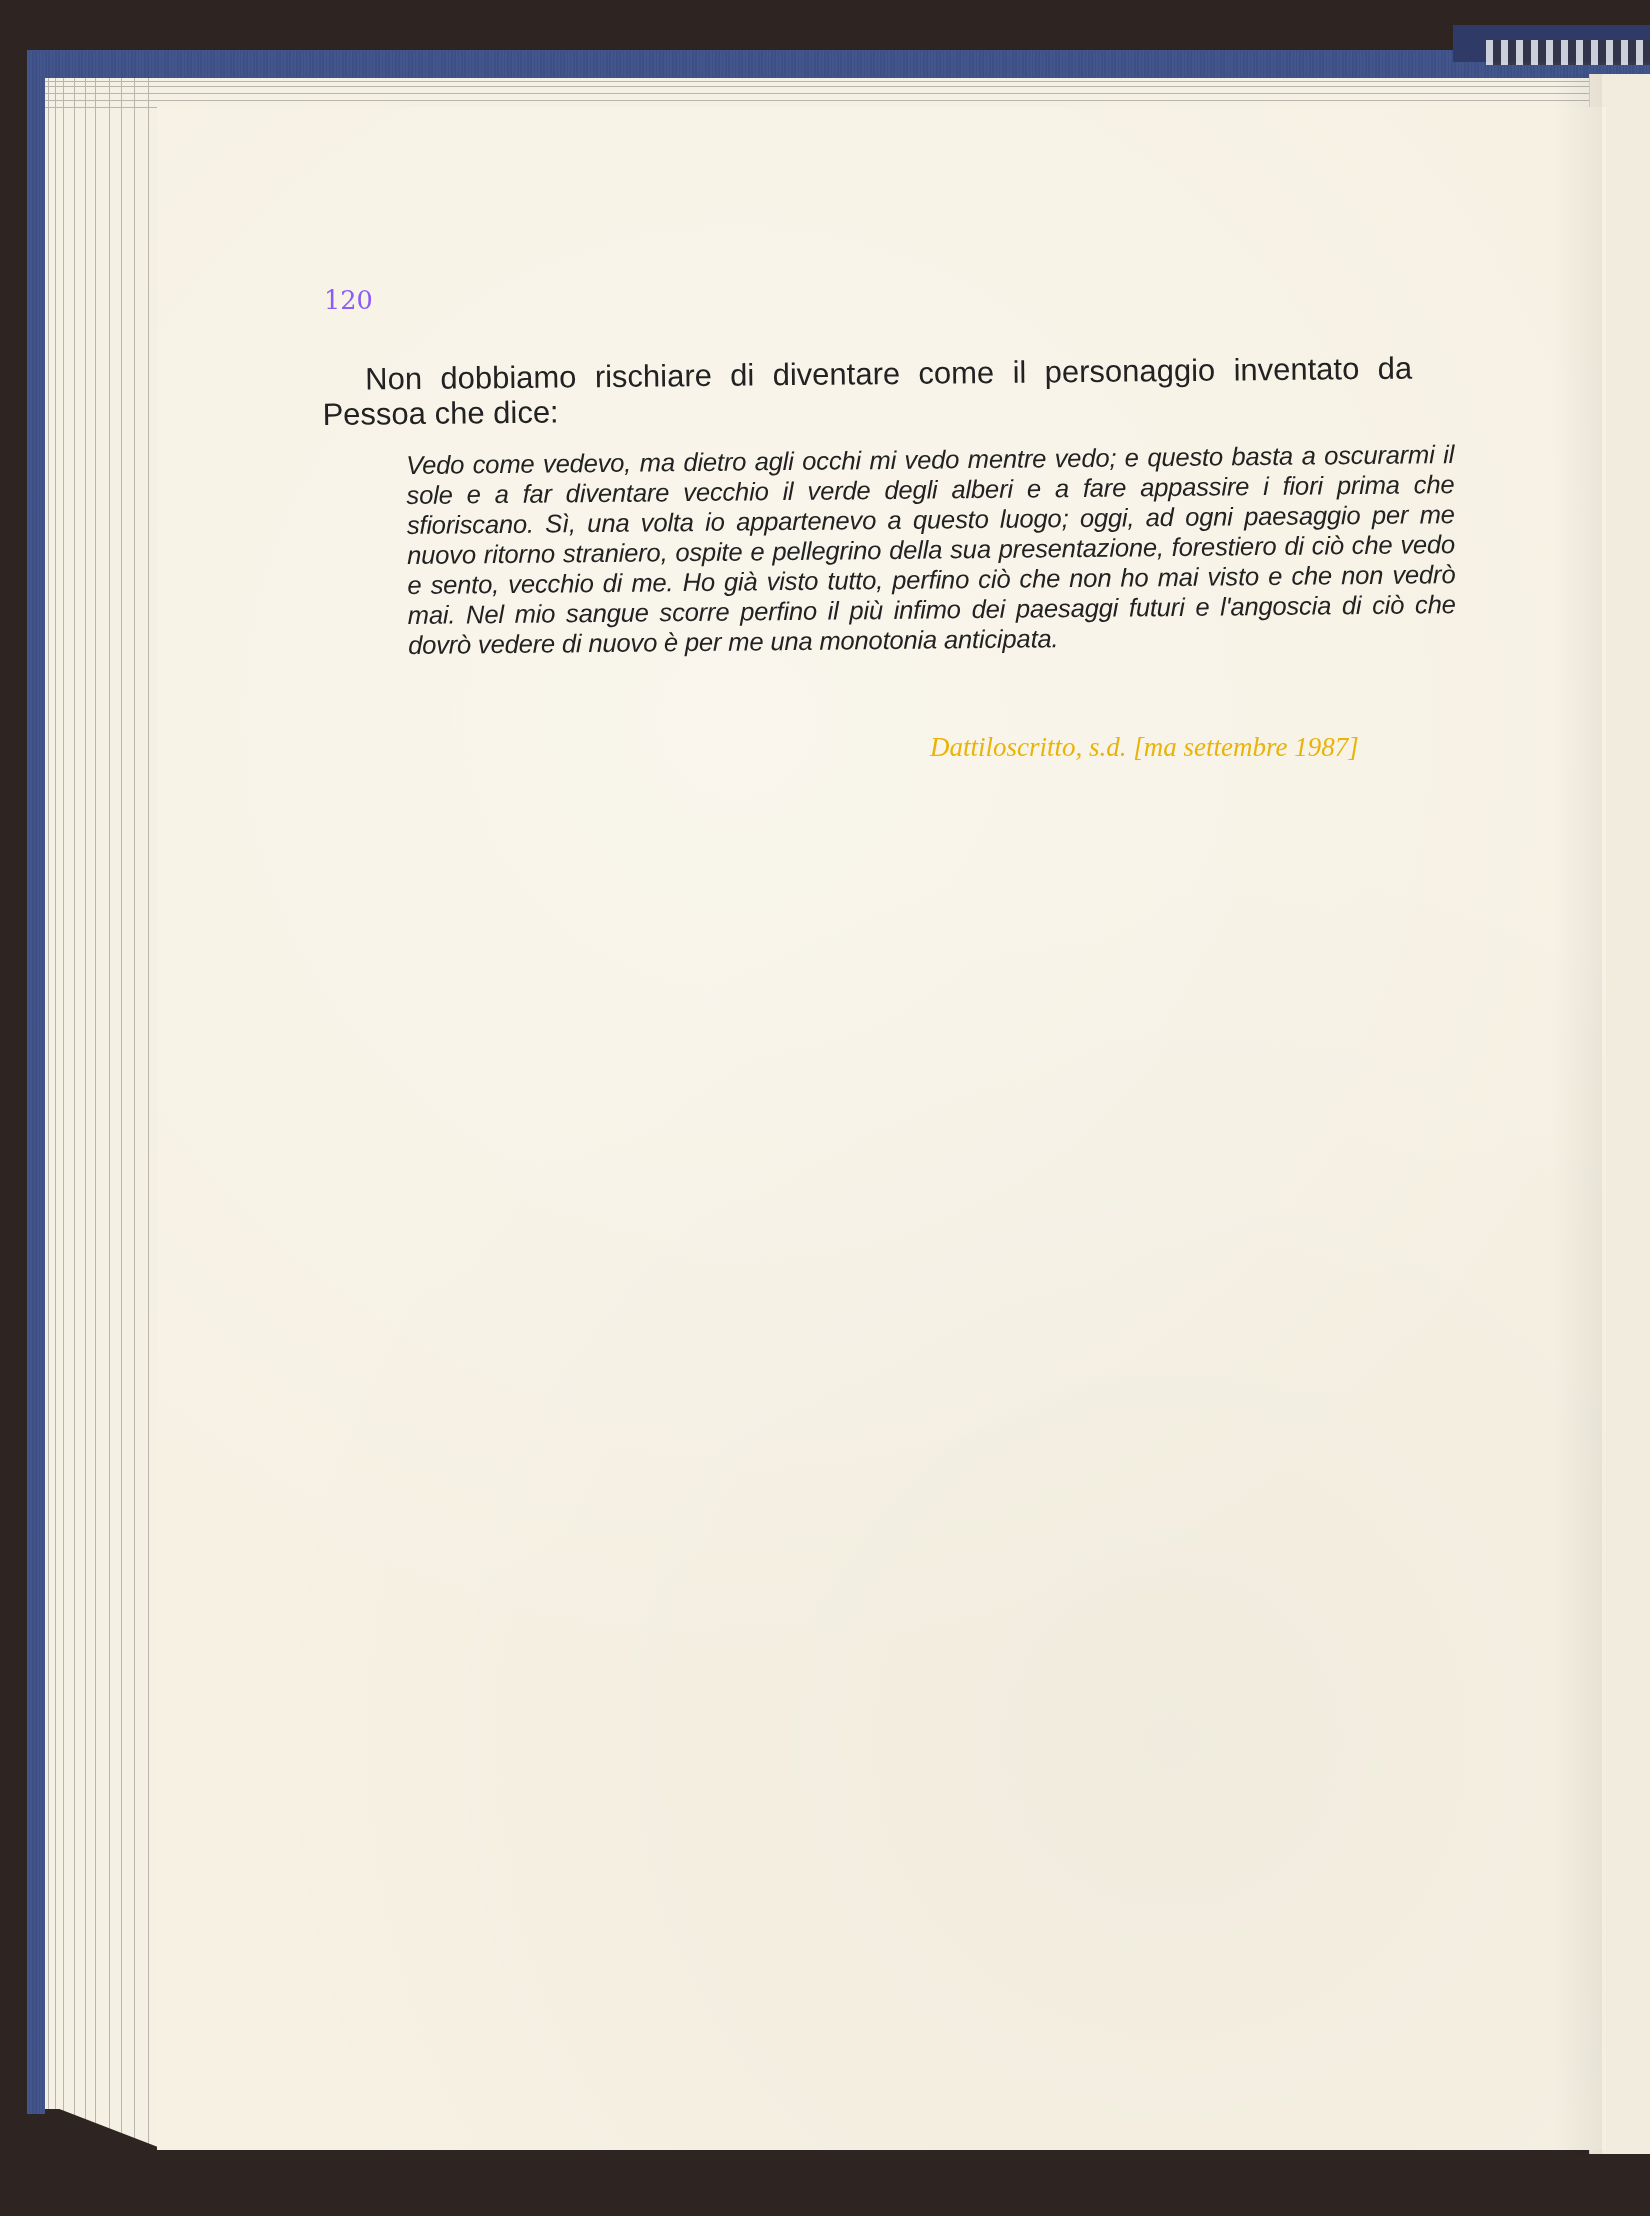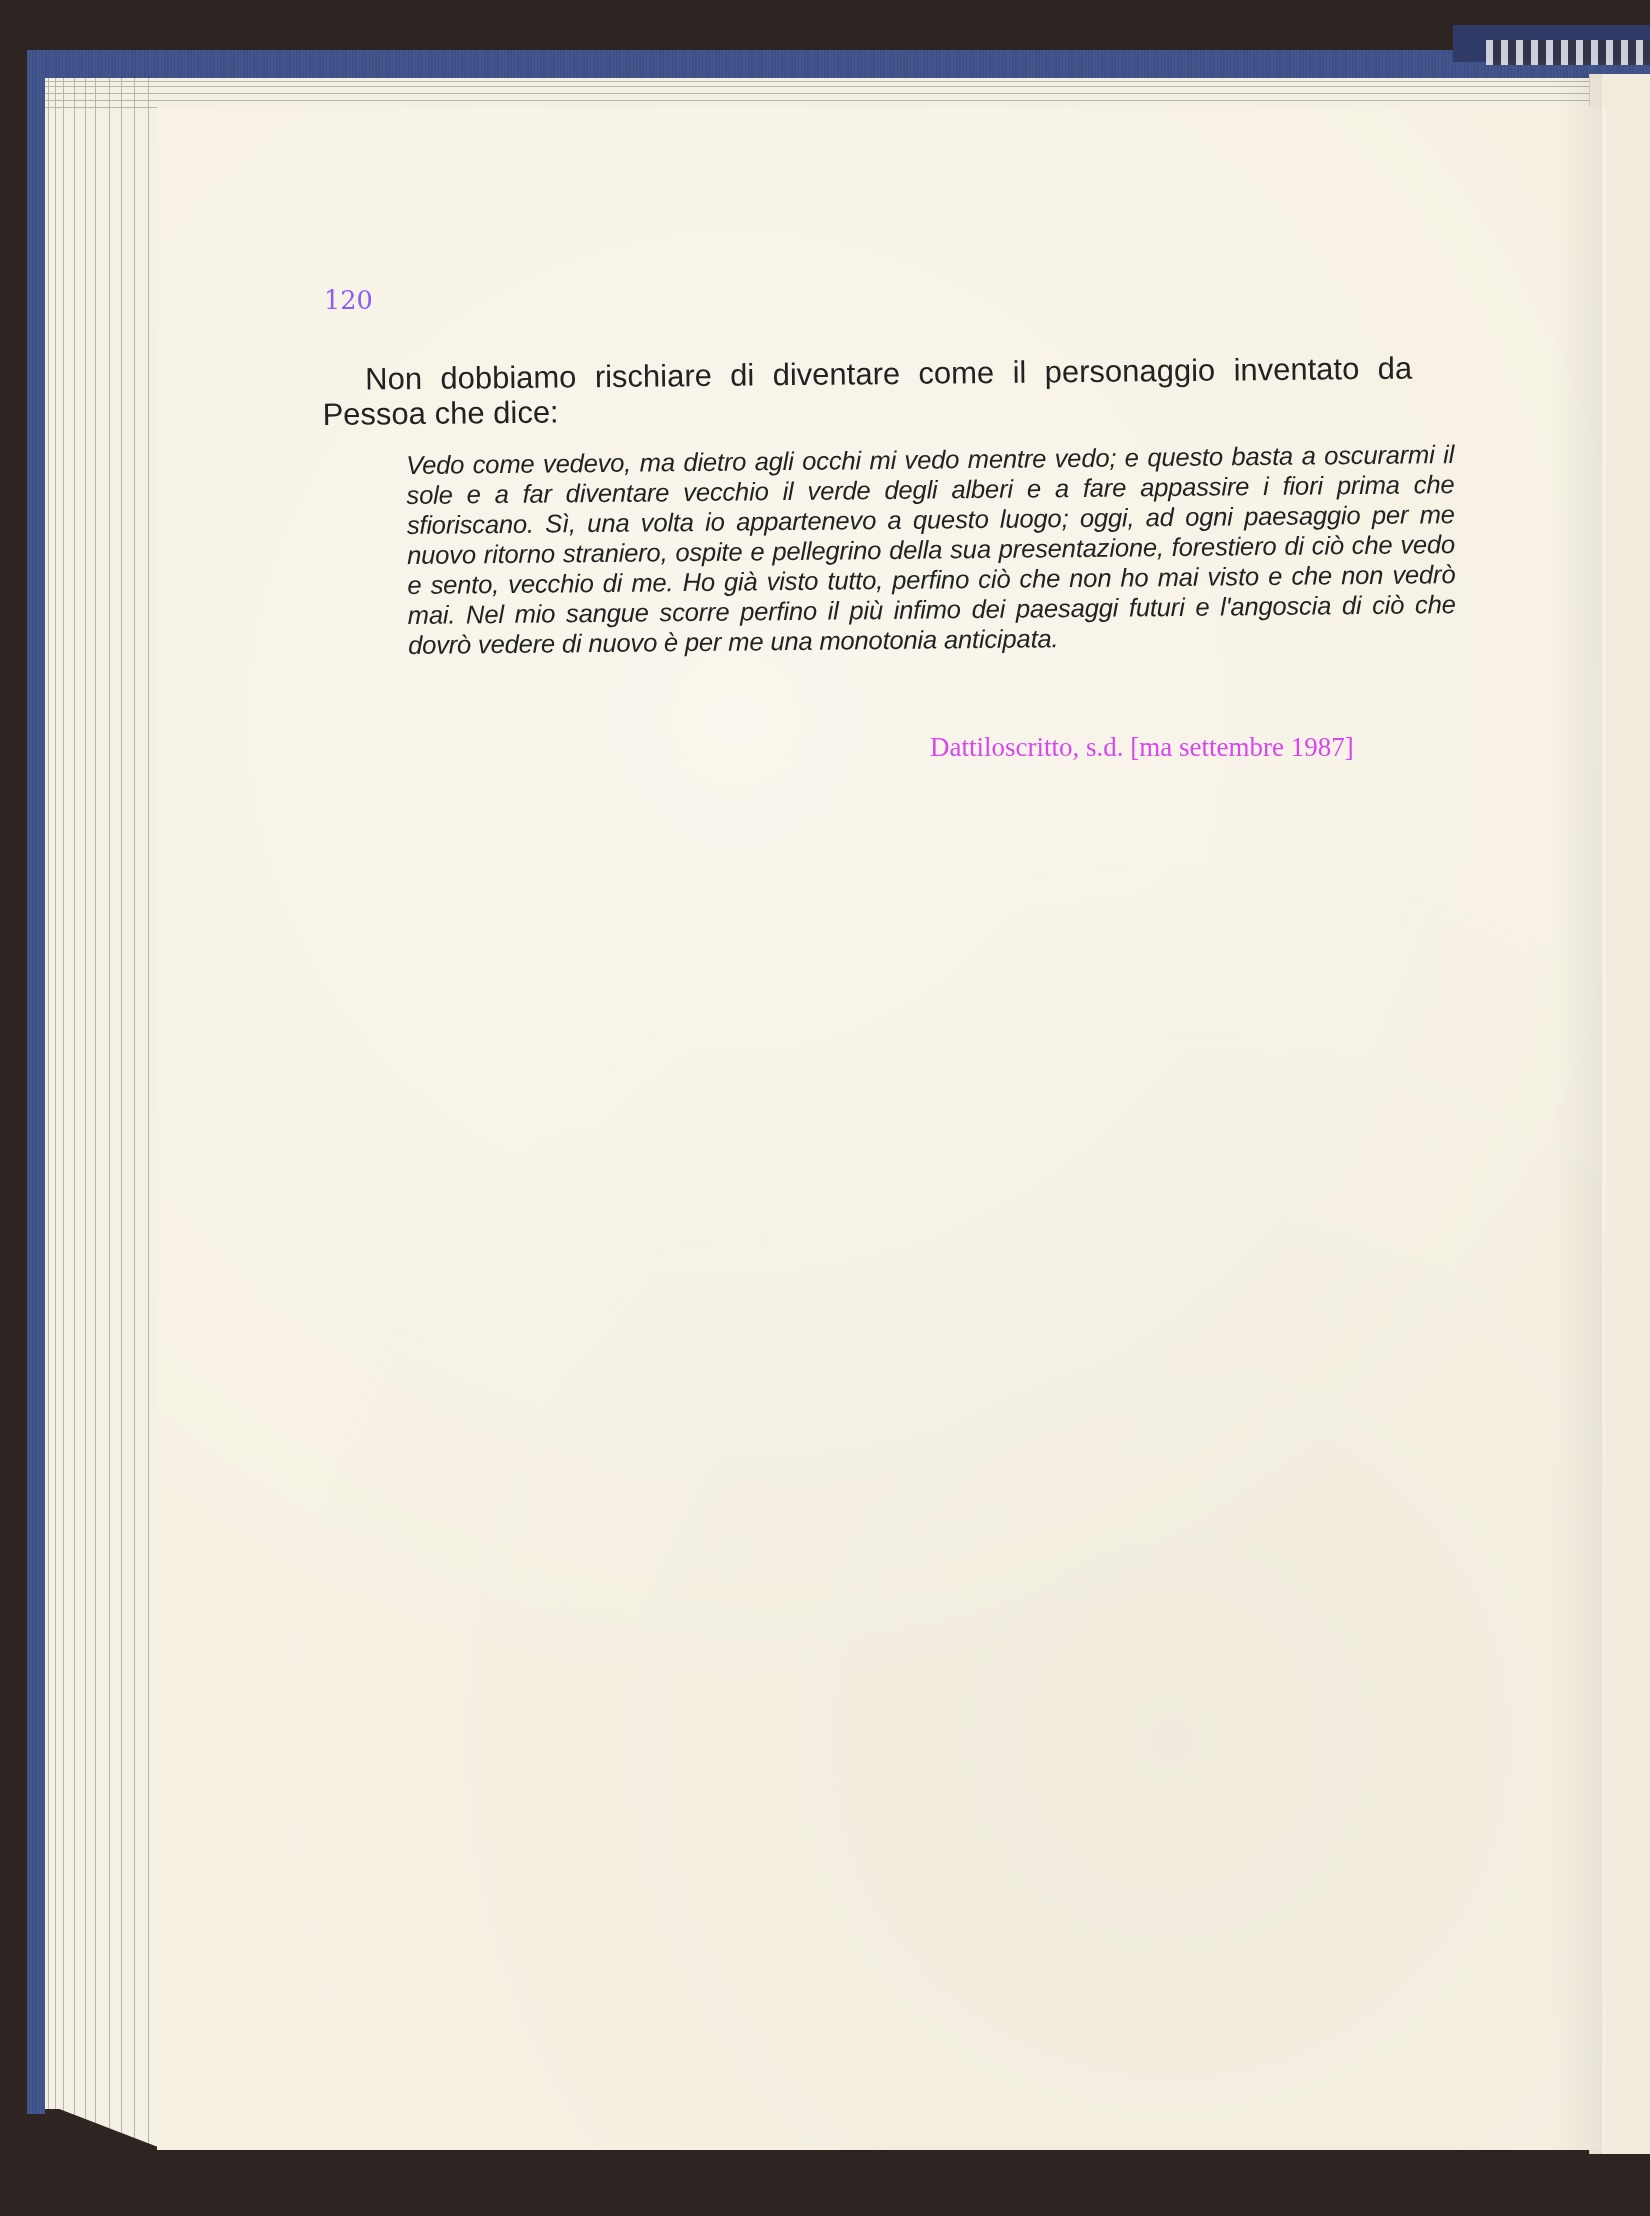--- a/index.html
+++ b/index.html
@@ -64,22 +64,23 @@
   }
   .quote {
     position: absolute; left: 406px; top: 450px; width: 1048px;
     font-family: "Liberation Sans", sans-serif; font-style: italic;
     font-size: 25.6px; line-height: 30px; color: #222; text-align: justify;
     letter-spacing: -0.2px;
     transform: rotate(-0.6deg); transform-origin: left top;
   }
   .attribution {
     position: absolute; left: 930px; top: 732px;
-    font-family: "Liberation Serif", serif; font-size: 27px; color: #d946ef;
+    font-family: "Liberation Serif", serif; font-size: 27px; color: #eab308;
     white-space: nowrap;
+    font-style: italic;
   }
 </style>
 </head>
 <body>
 
 <div class="cover"></div>
 <div class="cover-top"></div>
 <div class="headband"></div>
 
 <div class="page-stack">

